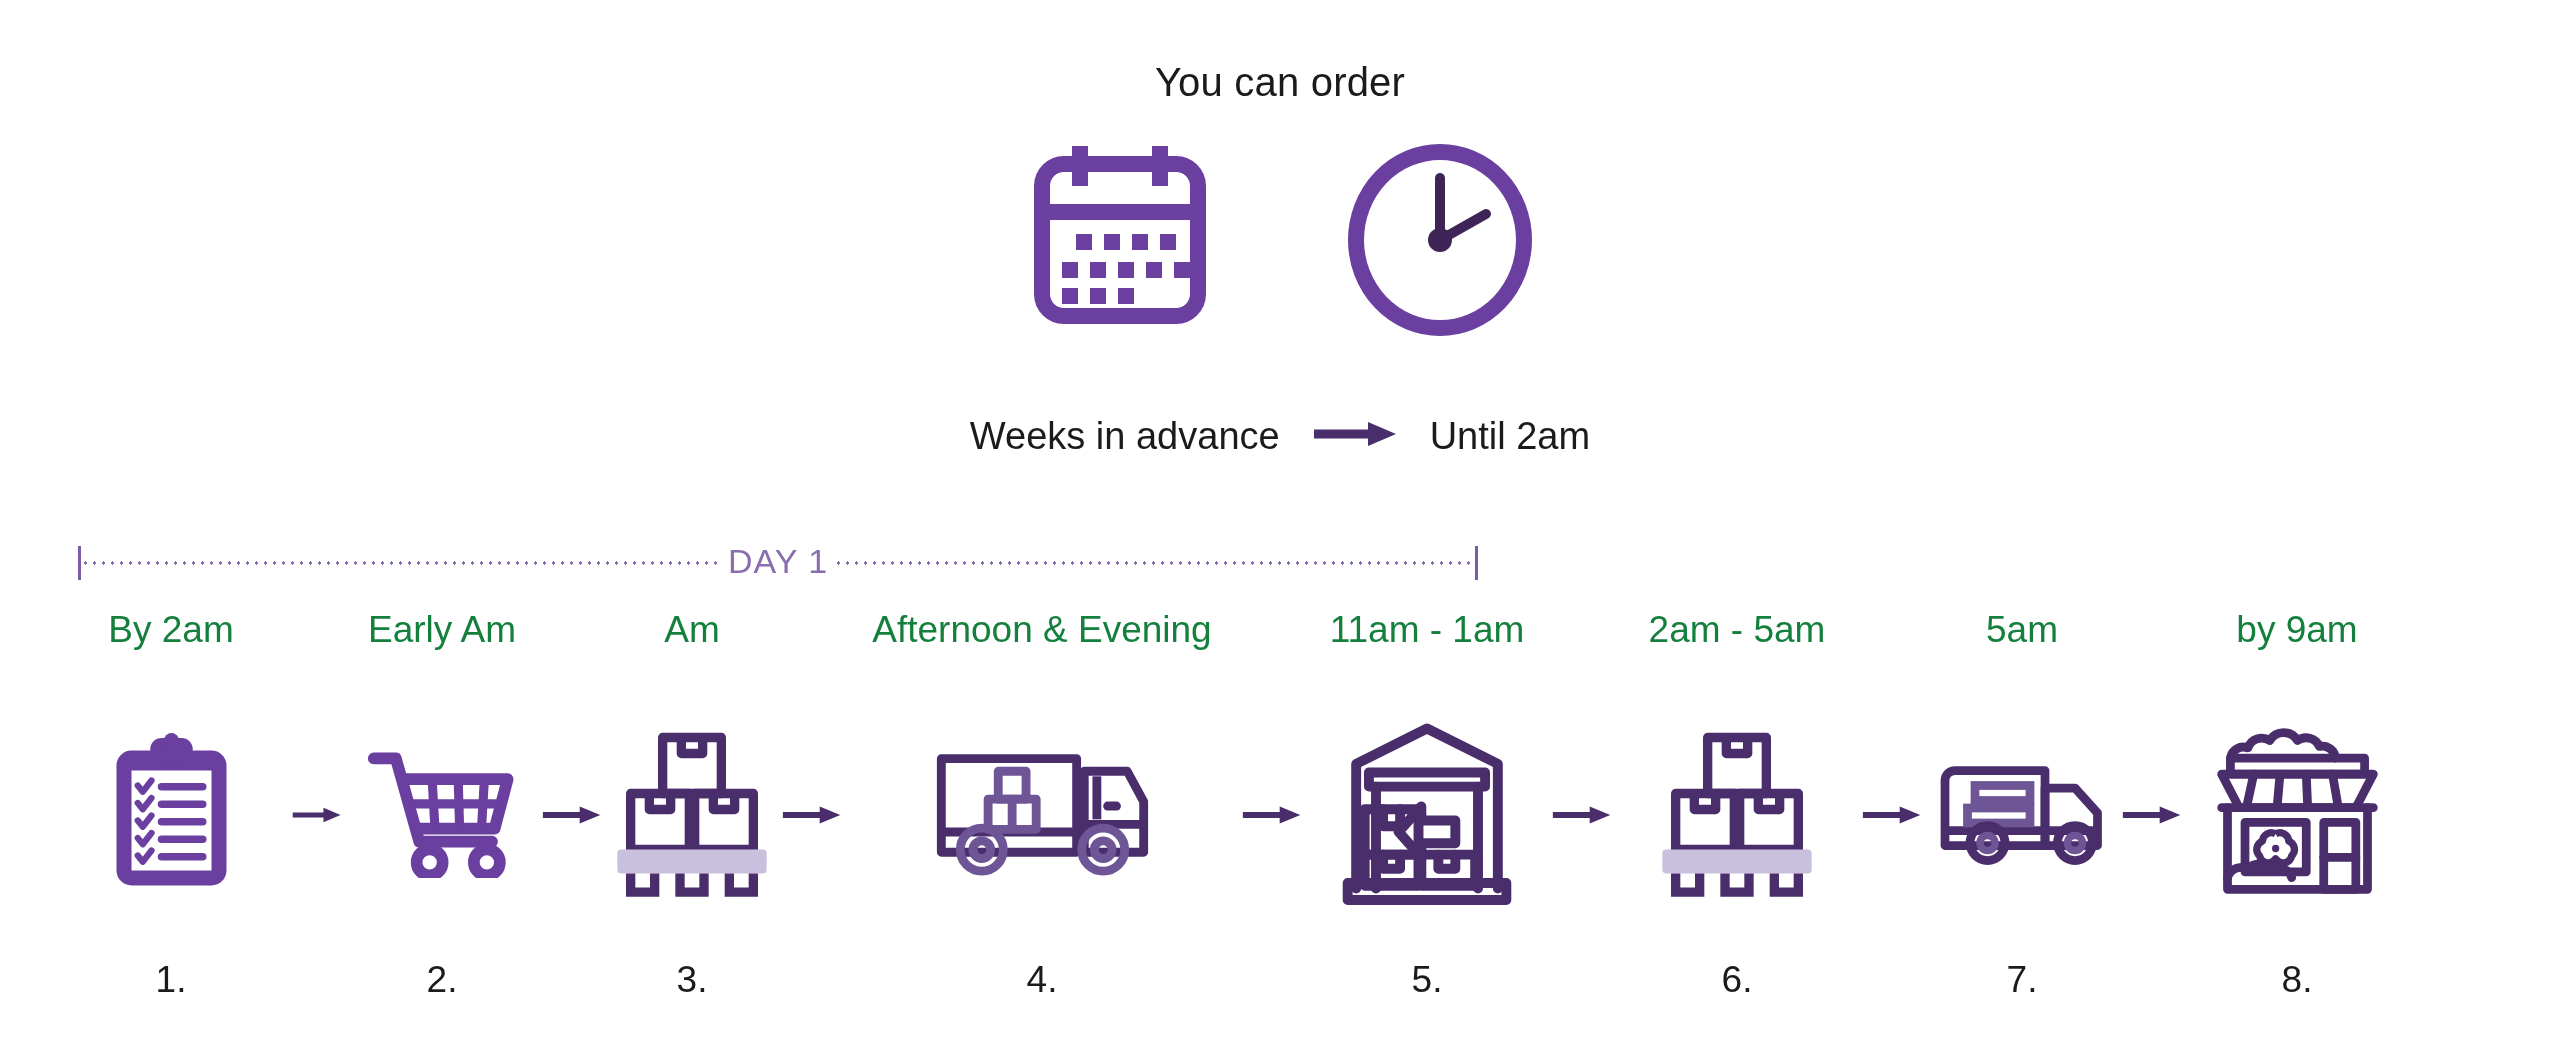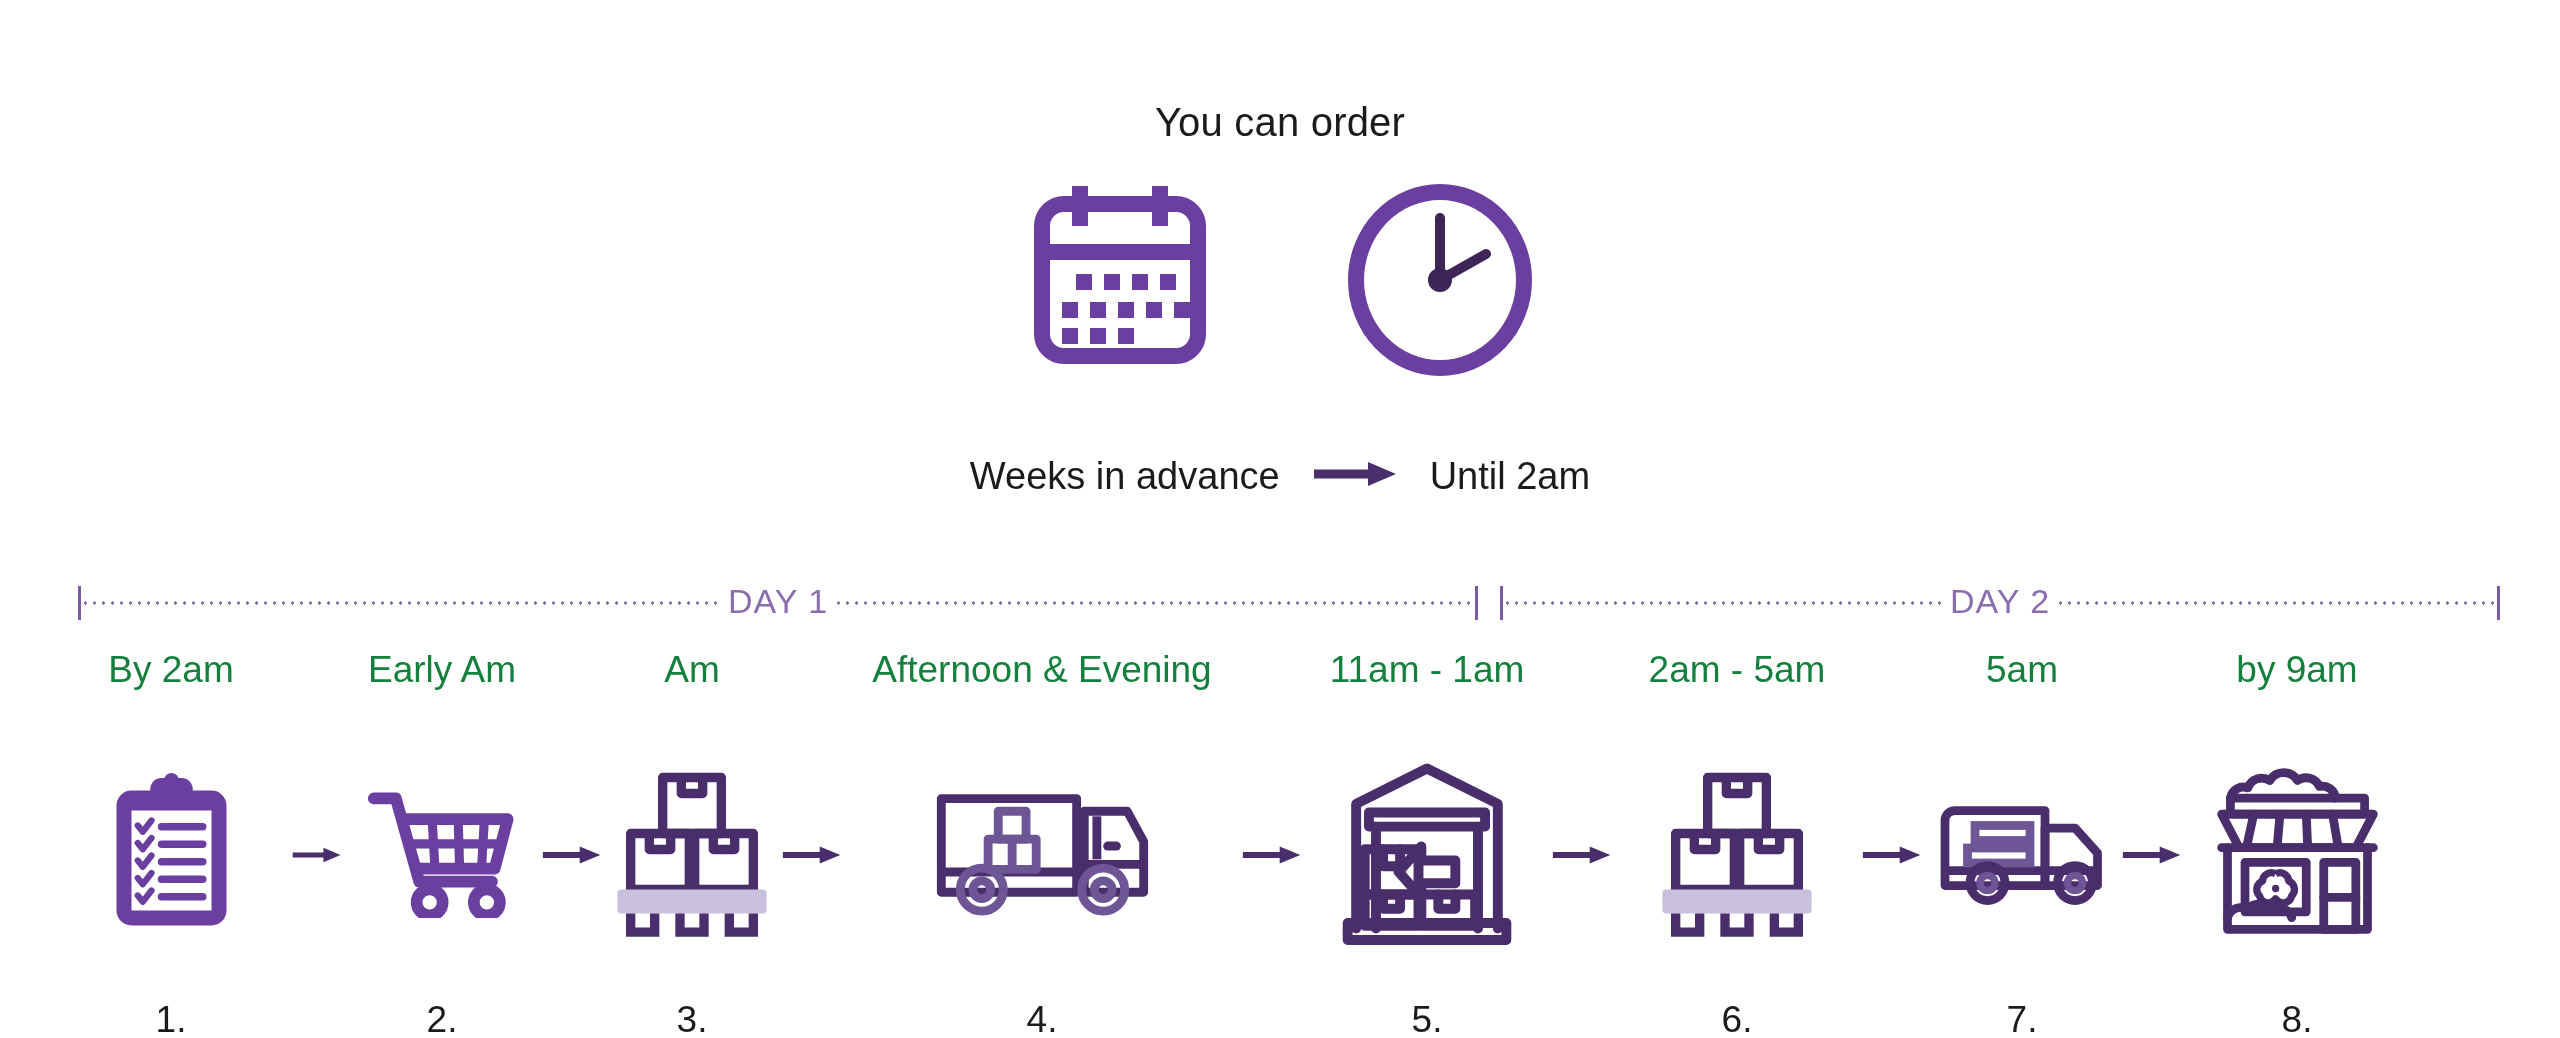--- a/index.html
+++ b/index.html
@@ -1,21 +1,21 @@
 <!DOCTYPE html>
 <html><head>
 <meta charset="utf-8">
 <style>
   html,body{margin:0;padding:0;}
   body{
     width:2560px;height:1038px;background:#ffffff;
     font-family:"Liberation Sans", sans-serif;
     color:#111111;overflow:hidden;position:relative;
   }
-  .canvas{position:relative;width:2560px;height:763px;margin-top:40px;}
+  .canvas{position:relative;width:2560px;height:763px;}
 
   
   .top-title{
     position:absolute;left:0;top:60px;width:2560px;text-align:center;
     font-size:40px;color:#1b1b1b;letter-spacing:.2px;
   }
   .top-icons{
     position:absolute;left:0;top:140px;width:2560px;
     display:flex;justify-content:center;align-items:center;gap:120px;
   }
@@ -138,27 +138,20 @@
   </div>
 
   <div class="day-band">
     <div class="day-seg d1">
       <span class="endcap"></span>
       <span class="dots"></span>
       <span class="day-label">DAY 1</span>
       <span class="dots"></span>
       <span class="endcap"></span>
     </div>
-    <div class="day-seg d2">
-      <span class="endcap"></span>
-      <span class="dots"></span>
-      <span class="day-label">DAY 2</span>
-      <span class="dots"></span>
-      <span class="endcap"></span>
-    </div>
   </div>
 
   <div class="time-row">
     <div class="time-cell" style="width:242px;margin-left:50px;">By 2am</div>
     <div class="time-cell" style="width:50px;"></div>
     <div class="time-cell" style="width:200px;">Early Am</div>
     <div class="time-cell" style="width:60px;"></div>
     <div class="time-cell" style="width:180px;">Am</div>
     <div class="time-cell" style="width:60px;"></div>
     <div class="time-cell" style="width:400px;">Afternoon &amp; Evening</div>

